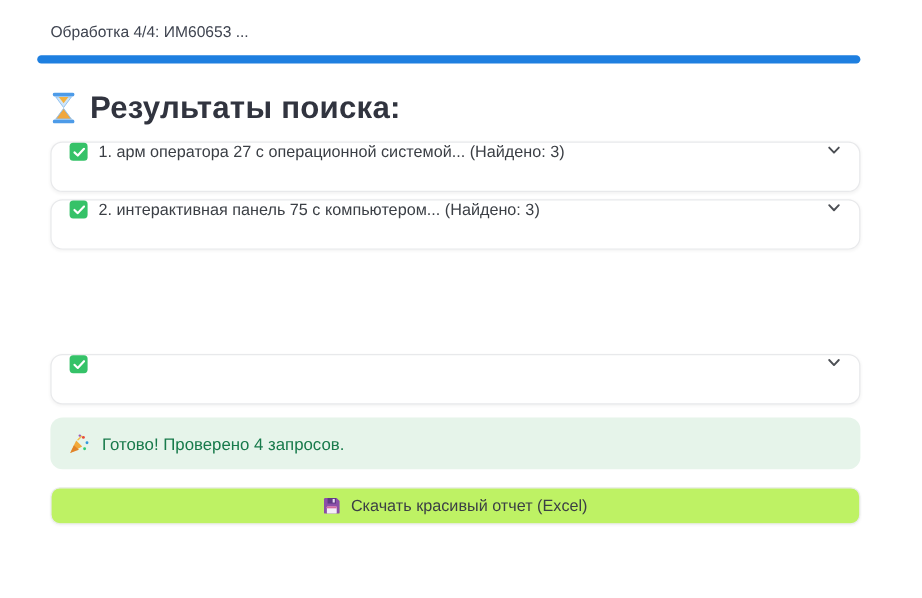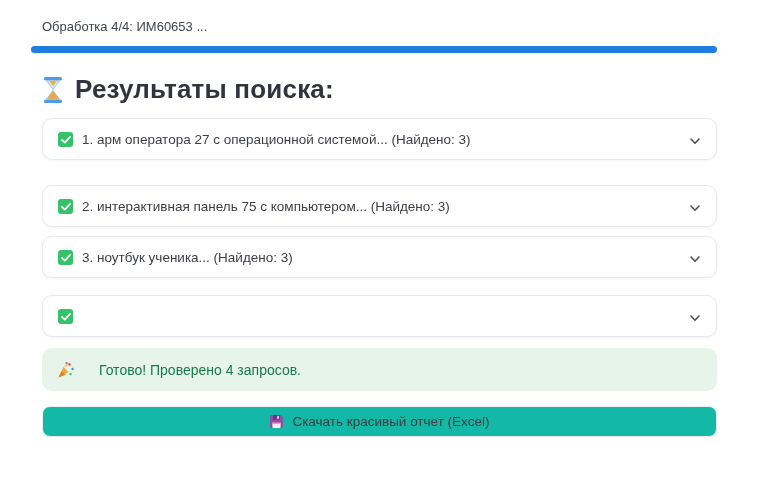--- a/index.html
+++ b/index.html
@@ -17,38 +17,38 @@
   .heading{
     position:absolute;left:42px;top:74px;display:flex;align-items:center;gap:11px;
   }
   .heading .title{
     font-size:26px;font-weight:700;color:#31343f;letter-spacing:.2px;
   }
   .expander{
     position:absolute;left:42px;width:675px;height:42px;box-sizing:border-box;
     background:#fff;border:1px solid #e8e9eb;border-radius:10px;
     box-shadow:0 1px 3px rgba(0,0,0,.05);
-    display:flex;align-items:flex-end;padding:12px 15px;gap:9px;cursor:pointer;
+    display:flex;align-items:flex-start;padding:0 15px;gap:9px;cursor:pointer;
   }
-  .e1{top:118px}.e2{top:185px}.e3{top:236px}.e4{top:295px}
+  .e1{top:118px}.e2{top:166px}.e3{top:236px}.e4{top:295px}
   .check{
     width:15px;height:15px;border-radius:3px;background:#35c268;flex:0 0 auto;
     display:flex;align-items:center;justify-content:center;
   }
   .exp-label{font-size:13.5px;color:#3b3f45;}
   .chev{margin-left:auto;flex:0 0 auto;}
   .alert{
     position:absolute;left:42px;top:348px;width:675px;height:43px;box-sizing:border-box;
     background:#e6f4ea;border-radius:10px;
-    display:flex;align-items:center;padding:0 15px;gap:24px;
+    display:flex;align-items:center;padding:0 15px;gap:10px;
   }
   .alert .alert-text{font-size:14px;color:#187a4b;}
   .download{
     position:absolute;left:42px;top:406px;width:675px;height:31px;box-sizing:border-box;
-    background:#14b8a6;border:1px solid #ebecee;border-radius:8px;
+    background:#bef264;border:1px solid #ebecee;border-radius:8px;
     box-shadow:0 1px 2px rgba(0,0,0,.04);
     display:flex;align-items:center;justify-content:center;gap:8px;cursor:pointer;
     font-family:"Liberation Sans",sans-serif;
   }
   .download .dl-label{font-size:13.5px;color:#3b3f45;}
 </style>
 </head>
 <body>
 
 <div class="page">
@@ -85,31 +85,20 @@
       <svg width="10" height="8" viewBox="0 0 10 8">
           <polyline points="1,4 3.8,6.6 9,1" fill="none" stroke="#ffffff" stroke-width="1.8" stroke-linecap="round" stroke-linejoin="round"></polyline>
         </svg>
     </span>
     <span class="exp-label">2. интерактивная панель 75 с компьютером... (Найдено: 3)</span>
     <svg class="chev" width="12" height="12" viewBox="0 0 12 12">
       <polyline points="2,4 6,8.2 10,4" fill="none" stroke="#4c4f54" stroke-width="1.6" stroke-linecap="round" stroke-linejoin="round"></polyline>
     </svg>
   </div>
 
-  <div class="expander e3">
-    <span class="check">
-      <svg width="10" height="8" viewBox="0 0 10 8">
-          <polyline points="1,4 3.8,6.6 9,1" fill="none" stroke="#ffffff" stroke-width="1.8" stroke-linecap="round" stroke-linejoin="round"></polyline>
-        </svg>
-    </span>
-    <span class="exp-label">3. ноутбук ученика... (Найдено: 3)</span>
-    <svg class="chev" width="12" height="12" viewBox="0 0 12 12">
-      <polyline points="2,4 6,8.2 10,4" fill="none" stroke="#4c4f54" stroke-width="1.6" stroke-linecap="round" stroke-linejoin="round"></polyline>
-    </svg>
-  </div>
 
   <div class="expander e4">
     <span class="check">
       <svg width="10" height="8" viewBox="0 0 10 8">
           <polyline points="1,4 3.8,6.6 9,1" fill="none" stroke="#ffffff" stroke-width="1.8" stroke-linecap="round" stroke-linejoin="round"></polyline>
         </svg>
     </span>
     <svg class="chev" width="12" height="12" viewBox="0 0 12 12">
       <polyline points="2,4 6,8.2 10,4" fill="none" stroke="#4c4f54" stroke-width="1.6" stroke-linecap="round" stroke-linejoin="round"></polyline>
     </svg>

